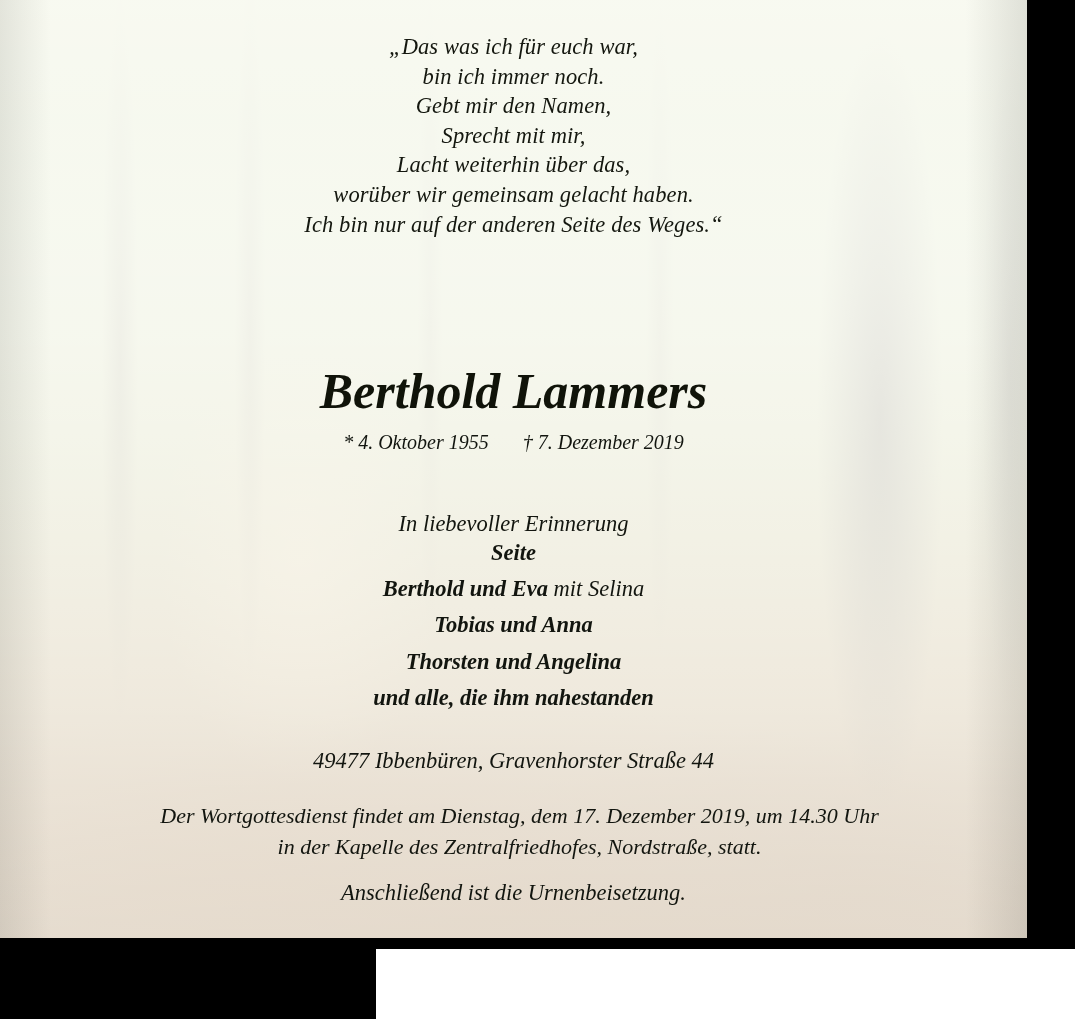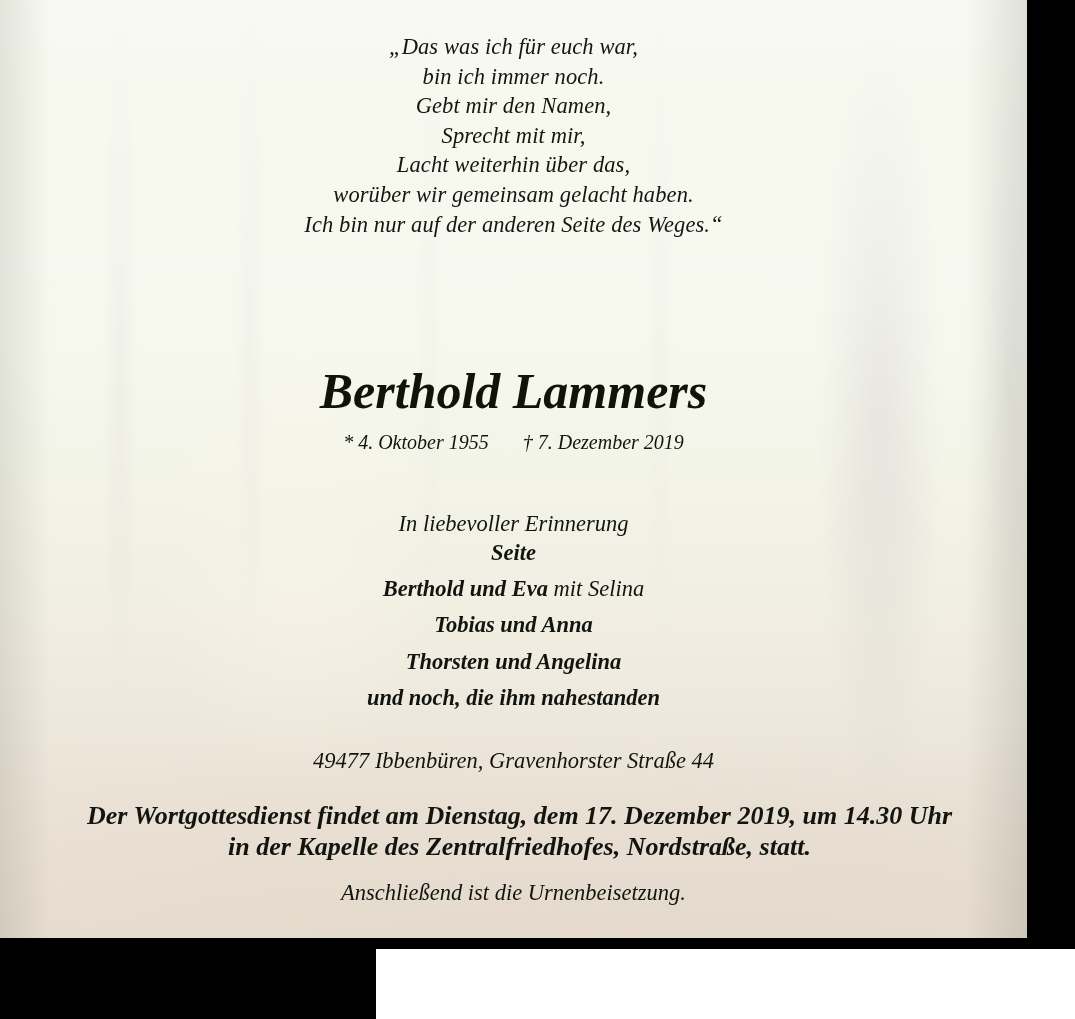--- a/index.html
+++ b/index.html
@@ -143,23 +143,22 @@
     font-style: italic;
     font-size: 22.5px;
     line-height: 30px;
   }
   .service {
     position: absolute;
     top: 800px;
     left: 12px;
     right: 0;
     font-style: italic;
-    font-size: 26px;
+    font-size: 22px;
     line-height: 31px;
-    font-weight: bold;
   }
   .burial {
     position: absolute;
     top: 878px;
     left: 0;
     right: 0;
     font-style: italic;
     font-size: 22.5px;
     line-height: 30px;
   }
@@ -209,21 +208,21 @@
         <span>* 4. Oktober 1955</span><span class="gap"></span><span>† 7. Dezember 2019</span>
       </div>
 
       <div class="memory">In liebevoller Erinnerung</div>
 
       <div class="family">
         <div><span class="b">Seite</span><span></span></div>
         <div><span class="b">Berthold und Eva</span><span> mit Selina</span></div>
         <div><span class="b">Tobias und Anna</span><span></span></div>
         <div><span class="b">Thorsten und Angelina</span><span></span></div>
-        <div><span class="b">und noch, die ihm nahestanden</span><span></span></div>
+        <div><span class="b">und alle, die ihm nahestanden</span><span></span></div>
       </div>
 
       <div class="address">49477 Ibbenbüren, Gravenhorster Straße 44</div>
 
       <div class="service">
         <div>Der Wortgottesdienst findet am Dienstag, dem 17. Dezember 2019, um 14.30 Uhr</div>
         <div>in der Kapelle des Zentralfriedhofes, Nordstraße, statt.</div>
       </div>
 
       <div class="burial">Anschließend ist die Urnenbeisetzung.</div>

